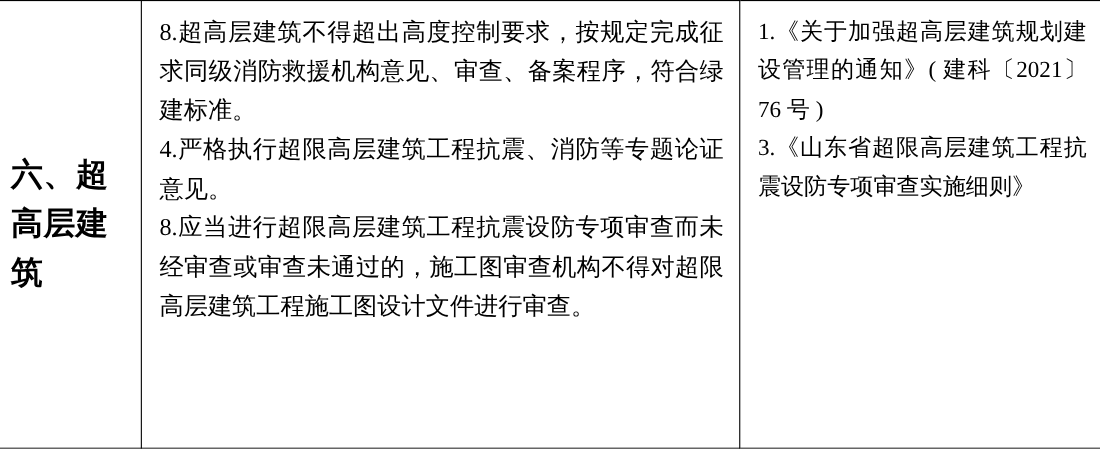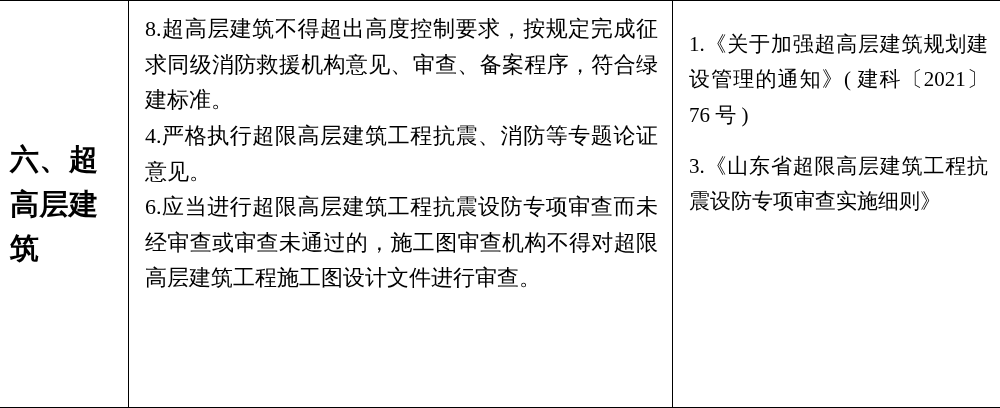--- a/index.html
+++ b/index.html
@@ -67,39 +67,38 @@
     text-align: justify;
     text-justify: inter-ideograph;
     margin: 0 0 0 0;
   }
   .content-cell .para {
     text-indent: 0;
   }
   .basis-cell .para {
     font-size: 21px;
     line-height: 1.68;
-    margin-top: 16px;
   }
 </style>
 </head>
 <body>
 
 <table class="doc-table">
   <tbody>
     <tr>
       <td class="col-category">
         <div class="category-cell">
           <div class="category-text">六、超高层建筑</div>
         </div>
       </td>
       <td class="col-content content-cell">
         <div class="cell-inner">
           <p class="para">8.超高层建筑不得超出高度控制要求，按规定完成征求同级消防救援机构意见、审查、备案程序，符合绿建标准。</p>
           <p class="para">4.严格执行超限高层建筑工程抗震、消防等专题论证意见。</p>
-          <p class="para">6.应当进行超限高层建筑工程抗震设防专项审查而未经审查或审查未通过的，施工图审查机构不得对超限高层建筑工程施工图设计文件进行审查。</p>
+          <p class="para">8.应当进行超限高层建筑工程抗震设防专项审查而未经审查或审查未通过的，施工图审查机构不得对超限高层建筑工程施工图设计文件进行审查。</p>
         </div>
       </td>
       <td class="col-basis basis-cell">
         <div class="cell-inner">
           <p class="para">1.《关于加强超高层建筑规划建设管理的通知》( 建科〔2021〕76 号 )</p>
           <p class="para">3.《山东省超限高层建筑工程抗震设防专项审查实施细则》</p>
         </div>
       </td>
     </tr>
   </tbody>

